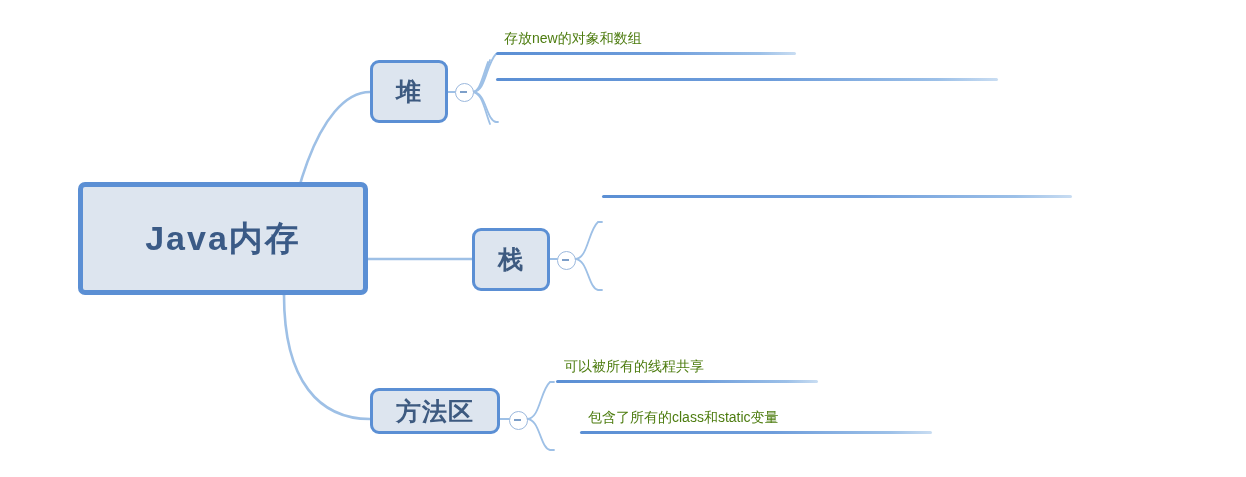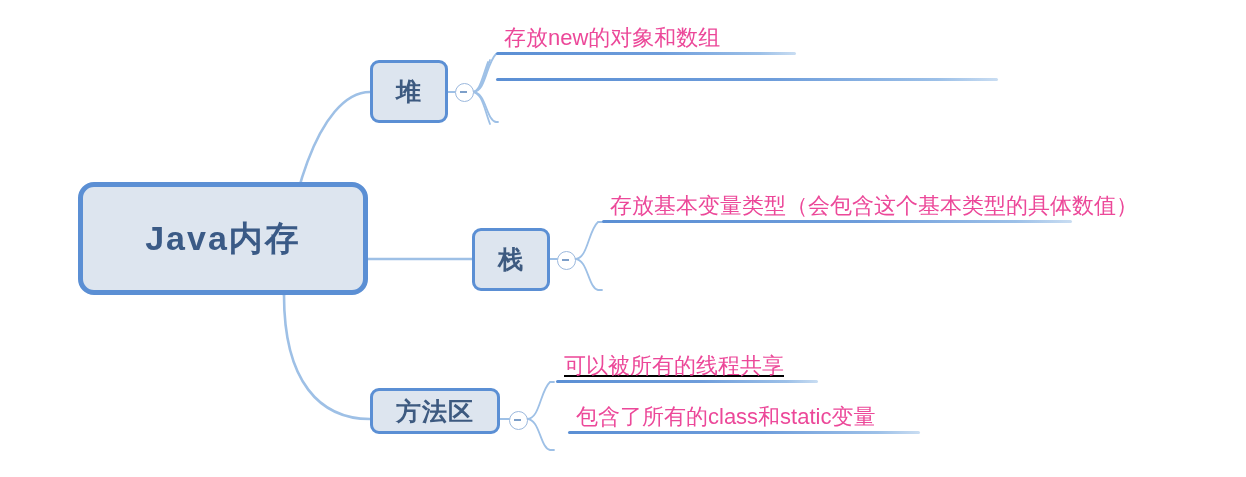--- a/index.html
+++ b/index.html
@@ -40,21 +40,21 @@
     font-weight: bold;
     letter-spacing: 1px;
     z-index: 3;
   }
   .node.root {
     left: 78px;
     top: 182px;
     width: 290px;
     height: 113px;
     border-width: 5px;
-    border-radius: 16px;
+    border-radius: 7px;
     font-size: 34px;
     letter-spacing: 2px;
     color: #3a5a86;
   }
   .node.branch {
     font-size: 25px;
     border-radius: 9px;
   }
   .node.n-heap  { left: 370px; top: 60px;  width: 78px;  height: 63px; }
   .node.n-stack { left: 472px; top: 228px; width: 78px;  height: 63px; }
@@ -84,42 +84,42 @@
   .tg-stack  { left: 557px; top: 251px; }
   .tg-method { left: 509px; top: 411px; }
 
   
   .leaf {
     position: absolute;
     z-index: 2;
   }
   .leaf .leaf-text {
     display: block;
-    font-size: 22px;
+    font-size: 14px;
     line-height: 22px;
-    color: #ec4899;
+    color: #4d7c0f;
     white-space: nowrap;
     padding: 0 4px 3px 8px;
   }
   .leaf .leaf-rule {
     display: block;
     height: 3px;
     border-radius: 2px;
     background: linear-gradient(to right, #5b8fd4 0%, #6e9ddb 55%, #9cc0e8 88%, #c9ddf2 100%);
   }
 
   
   .lf-h1 { left: 496px; top: 27px;  width: 300px; }
   .lf-h2 { left: 496px; top: 78px;  width: 502px; }
   
   .lf-s1 { left: 602px; top: 195px; width: 470px; }
   .lf-s2 { left: 602px; top: 246px; width: 570px; }
   
-  .lf-m1 { left: 556px; top: 355px; width: 262px; text-decoration: underline; }
-  .lf-m2 { left: 568px; top: 406px; width: 352px; }
+  .lf-m1 { left: 556px; top: 355px; width: 262px; }
+  .lf-m2 { left: 580px; top: 406px; width: 352px; }
 </style>
 </head>
 <body>
 
 <div id="canvas">
 
   <svg id="edges" viewBox="0 0 1246 477" xmlns="http://www.w3.org/2000/svg">
     <g fill="none" stroke="#9ec0e6" stroke-width="2.4" stroke-linecap="round">
 
       <path d="M 284,295 C 284,210 318,92 370,92" stroke-width="2.6"></path>
@@ -165,21 +165,20 @@
   <div class="leaf lf-h2">
     <span class="leaf-rule"></span>
   </div>
 
   <div class="node branch n-stack">
     <span>栈</span>
   </div>
   <div class="toggle tg-stack"></div>
 
   <div class="leaf lf-s1">
-    <span class="leaf-text">存放基本变量类型（会包含这个基本类型的具体数值）</span>
     <span class="leaf-rule"></span>
   </div>
 
   <div class="node branch n-method">
     <span>方法区</span>
   </div>
   <div class="toggle tg-method"></div>
 
   <div class="leaf lf-m1">
     <span class="leaf-text">可以被所有的线程共享</span>

